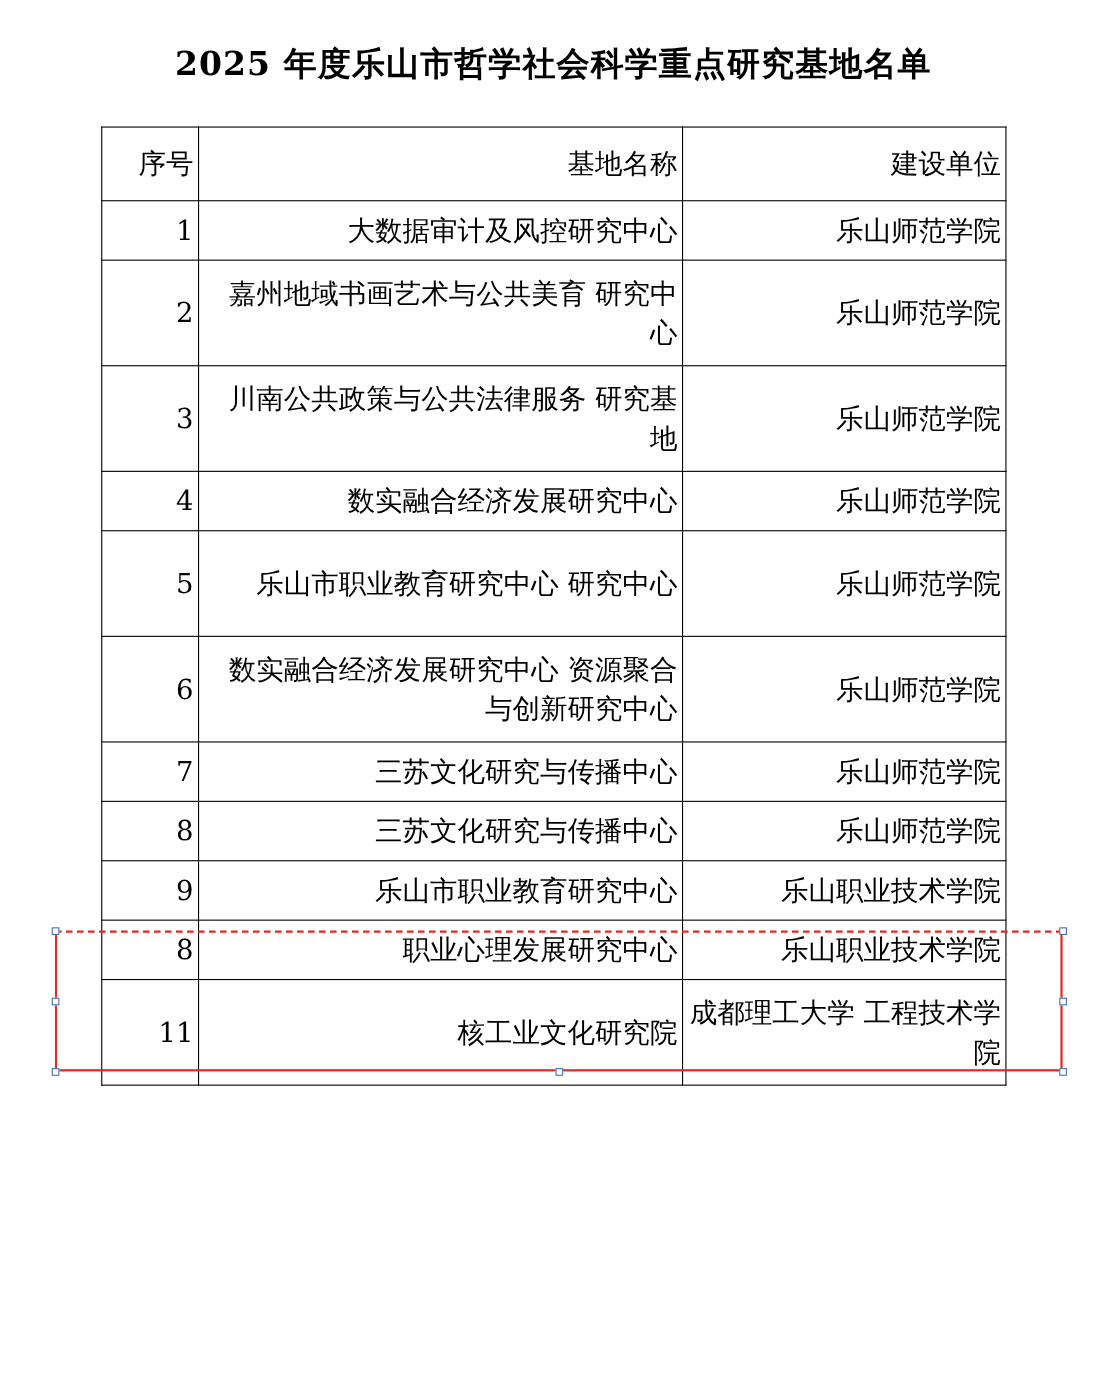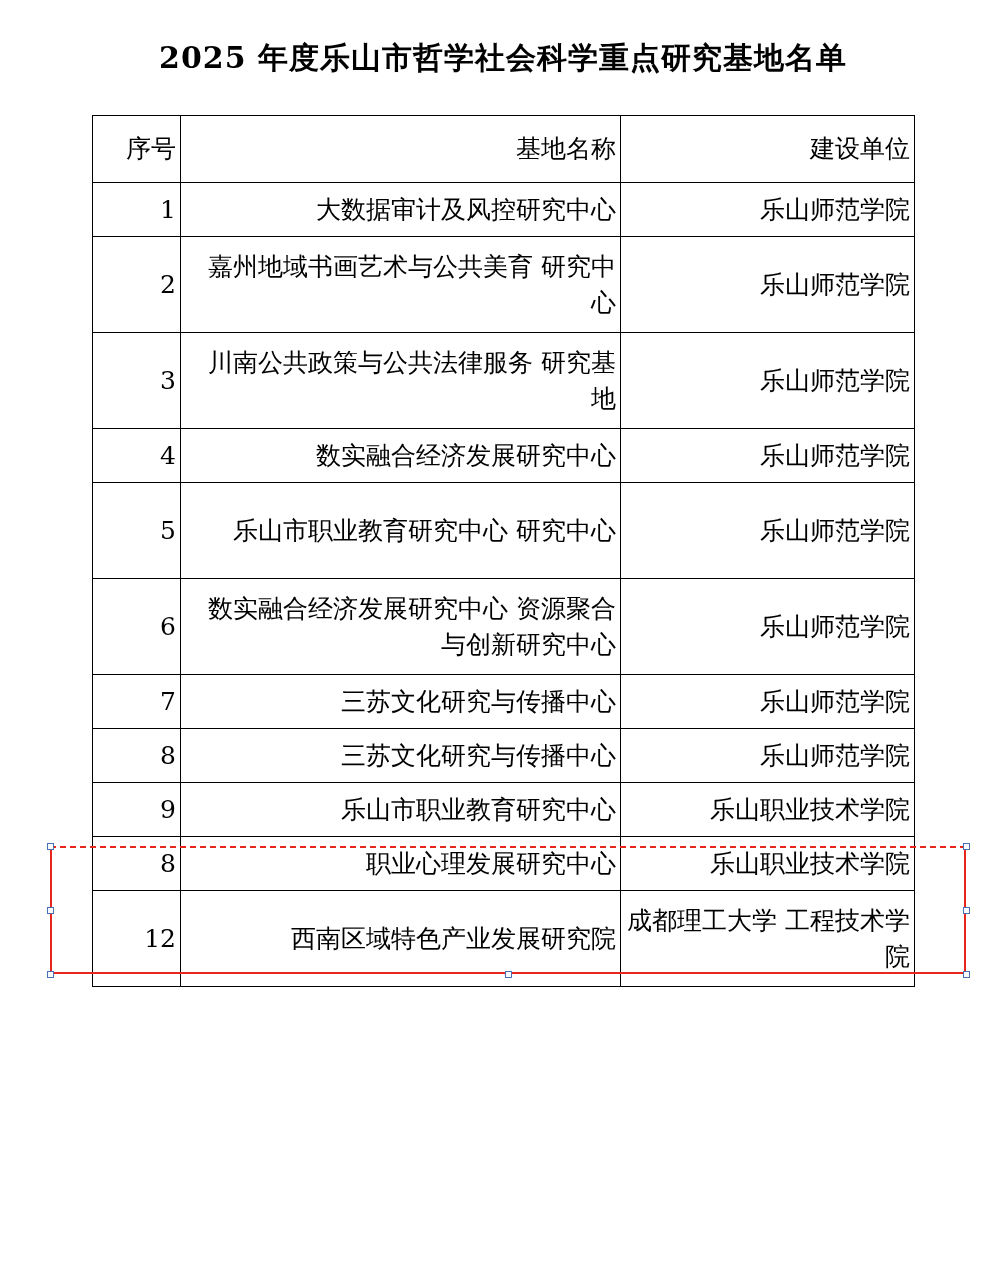--- a/index.html
+++ b/index.html
@@ -165,29 +165,29 @@
           <td><span class="l">乐山市职业教育研究中心</span></td>
           <td><span class="l">乐山职业技术学院</span></td>
         </tr>
 
         <tr class="r1">
           <td>8</td>
           <td><span class="l">职业心理发展研究中心</span></td>
           <td><span class="l">乐山职业技术学院</span></td>
         </tr>
 
-
-        <tr class="r2">
-          <td>12</td>
-          <td><span class="l">西南区域特色产业发展研究院</span></td>
+        <tr class="r2">
+          <td>11</td>
+          <td><span class="l">核工业文化研究院</span></td>
           <td>
             <span class="l">成都理工大学</span>
             <span class="l">工程技术学院</span>
           </td>
         </tr>
+
 
       </tbody>
     </table>
   </div>
 
   <div class="selection dashed-top" style="left:50px; top:808px; width:916px; height:128px;"></div>
   <div class="handle" style="left:47px; top:805px;"></div>
   <div class="handle" style="left:963px; top:805px;"></div>
   <div class="handle" style="left:47px; top:869px;"></div>
   <div class="handle" style="left:963px; top:869px;"></div>

